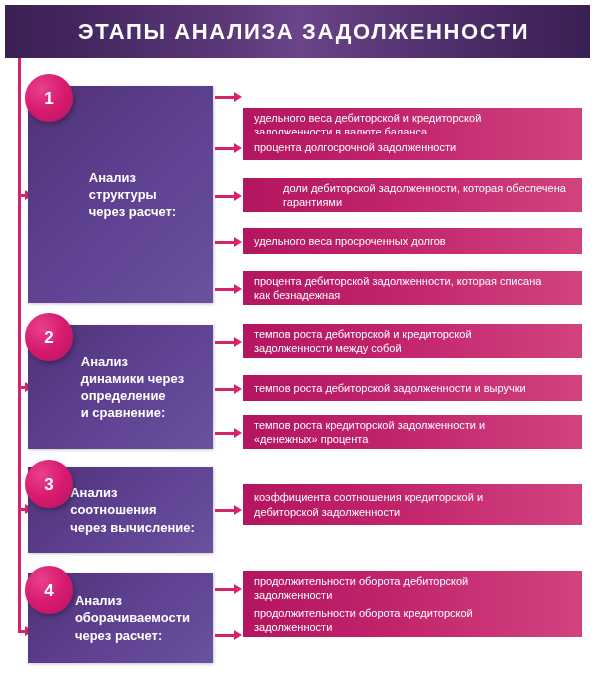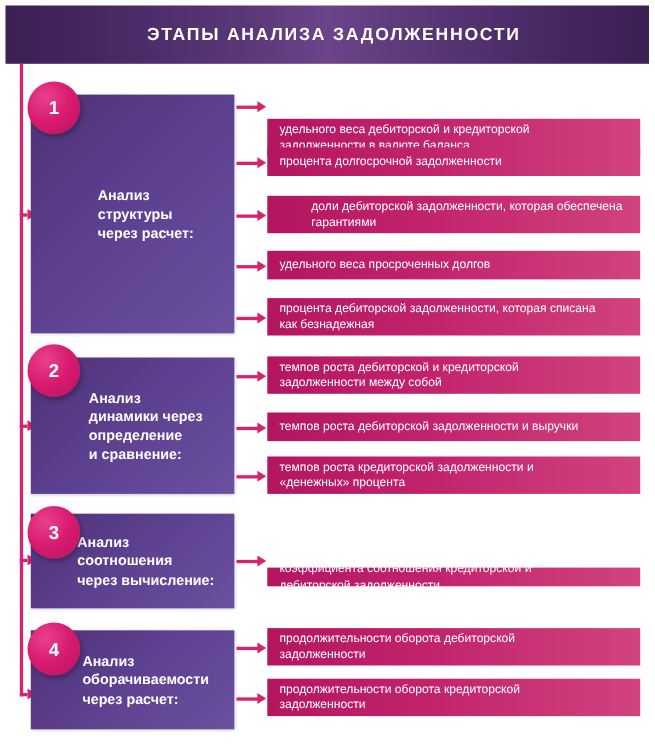--- a/index.html
+++ b/index.html
@@ -32,21 +32,21 @@
         #6b4489 50%,
         #5b3878 64%,
         #44265f 88%,
         #3a2055 100%);
     display: flex;
     align-items: center;
     justify-content: center;
   }
   .header-title {
     color: #ffffff;
-    font-size: 16px;
+    font-size: 22px;
     font-weight: bold;
     letter-spacing: 1.6px;
     text-align: center;
     white-space: nowrap;
     font-family: "Liberation Sans", sans-serif;
     margin-left: 12px;
   }
 
   
   .spine {
@@ -271,21 +271,21 @@
 соотношения
 через вычисление:</div>
     </div>
 
     <div class="num-badge" style="top:460px;">
       <span>3</span>
     </div>
 
     <div class="arrow-h" style="left:215px; top:509px; width:20px;"></div>
     <div class="arrow-head" style="left:234px; top:505px;"></div>
-    <div class="pink-box" style="top:516px; height:17px;">
+    <div class="pink-box" style="top:484px; height:41px;">
       <div class="pink-text">коэффициента соотношения кредиторской и
 дебиторской задолженности</div>
     </div>
   </div>
 
   <div class="stage">
 
     <div class="spine-stub" style="top:630px;"></div>
     <div class="spine-arrow-head" style="left:25px; top:626px;"></div>
 
@@ -301,20 +301,20 @@
 
     <div class="arrow-h" style="left:215px; top:588px; width:20px;"></div>
     <div class="arrow-head" style="left:234px; top:584px;"></div>
     <div class="pink-box" style="top:571px; height:34px;">
       <div class="pink-text">продолжительности оборота дебиторской
 задолженности</div>
     </div>
 
     <div class="arrow-h" style="left:215px; top:634px; width:20px;"></div>
     <div class="arrow-head" style="left:234px; top:630px;"></div>
-    <div class="pink-box" style="top:617px; height:34px;">
+    <div class="pink-box" style="top:603px; height:34px;">
       <div class="pink-text">продолжительности оборота кредиторской
 задолженности</div>
     </div>
   </div>
 
 
 </div>
 
 </body></html>

